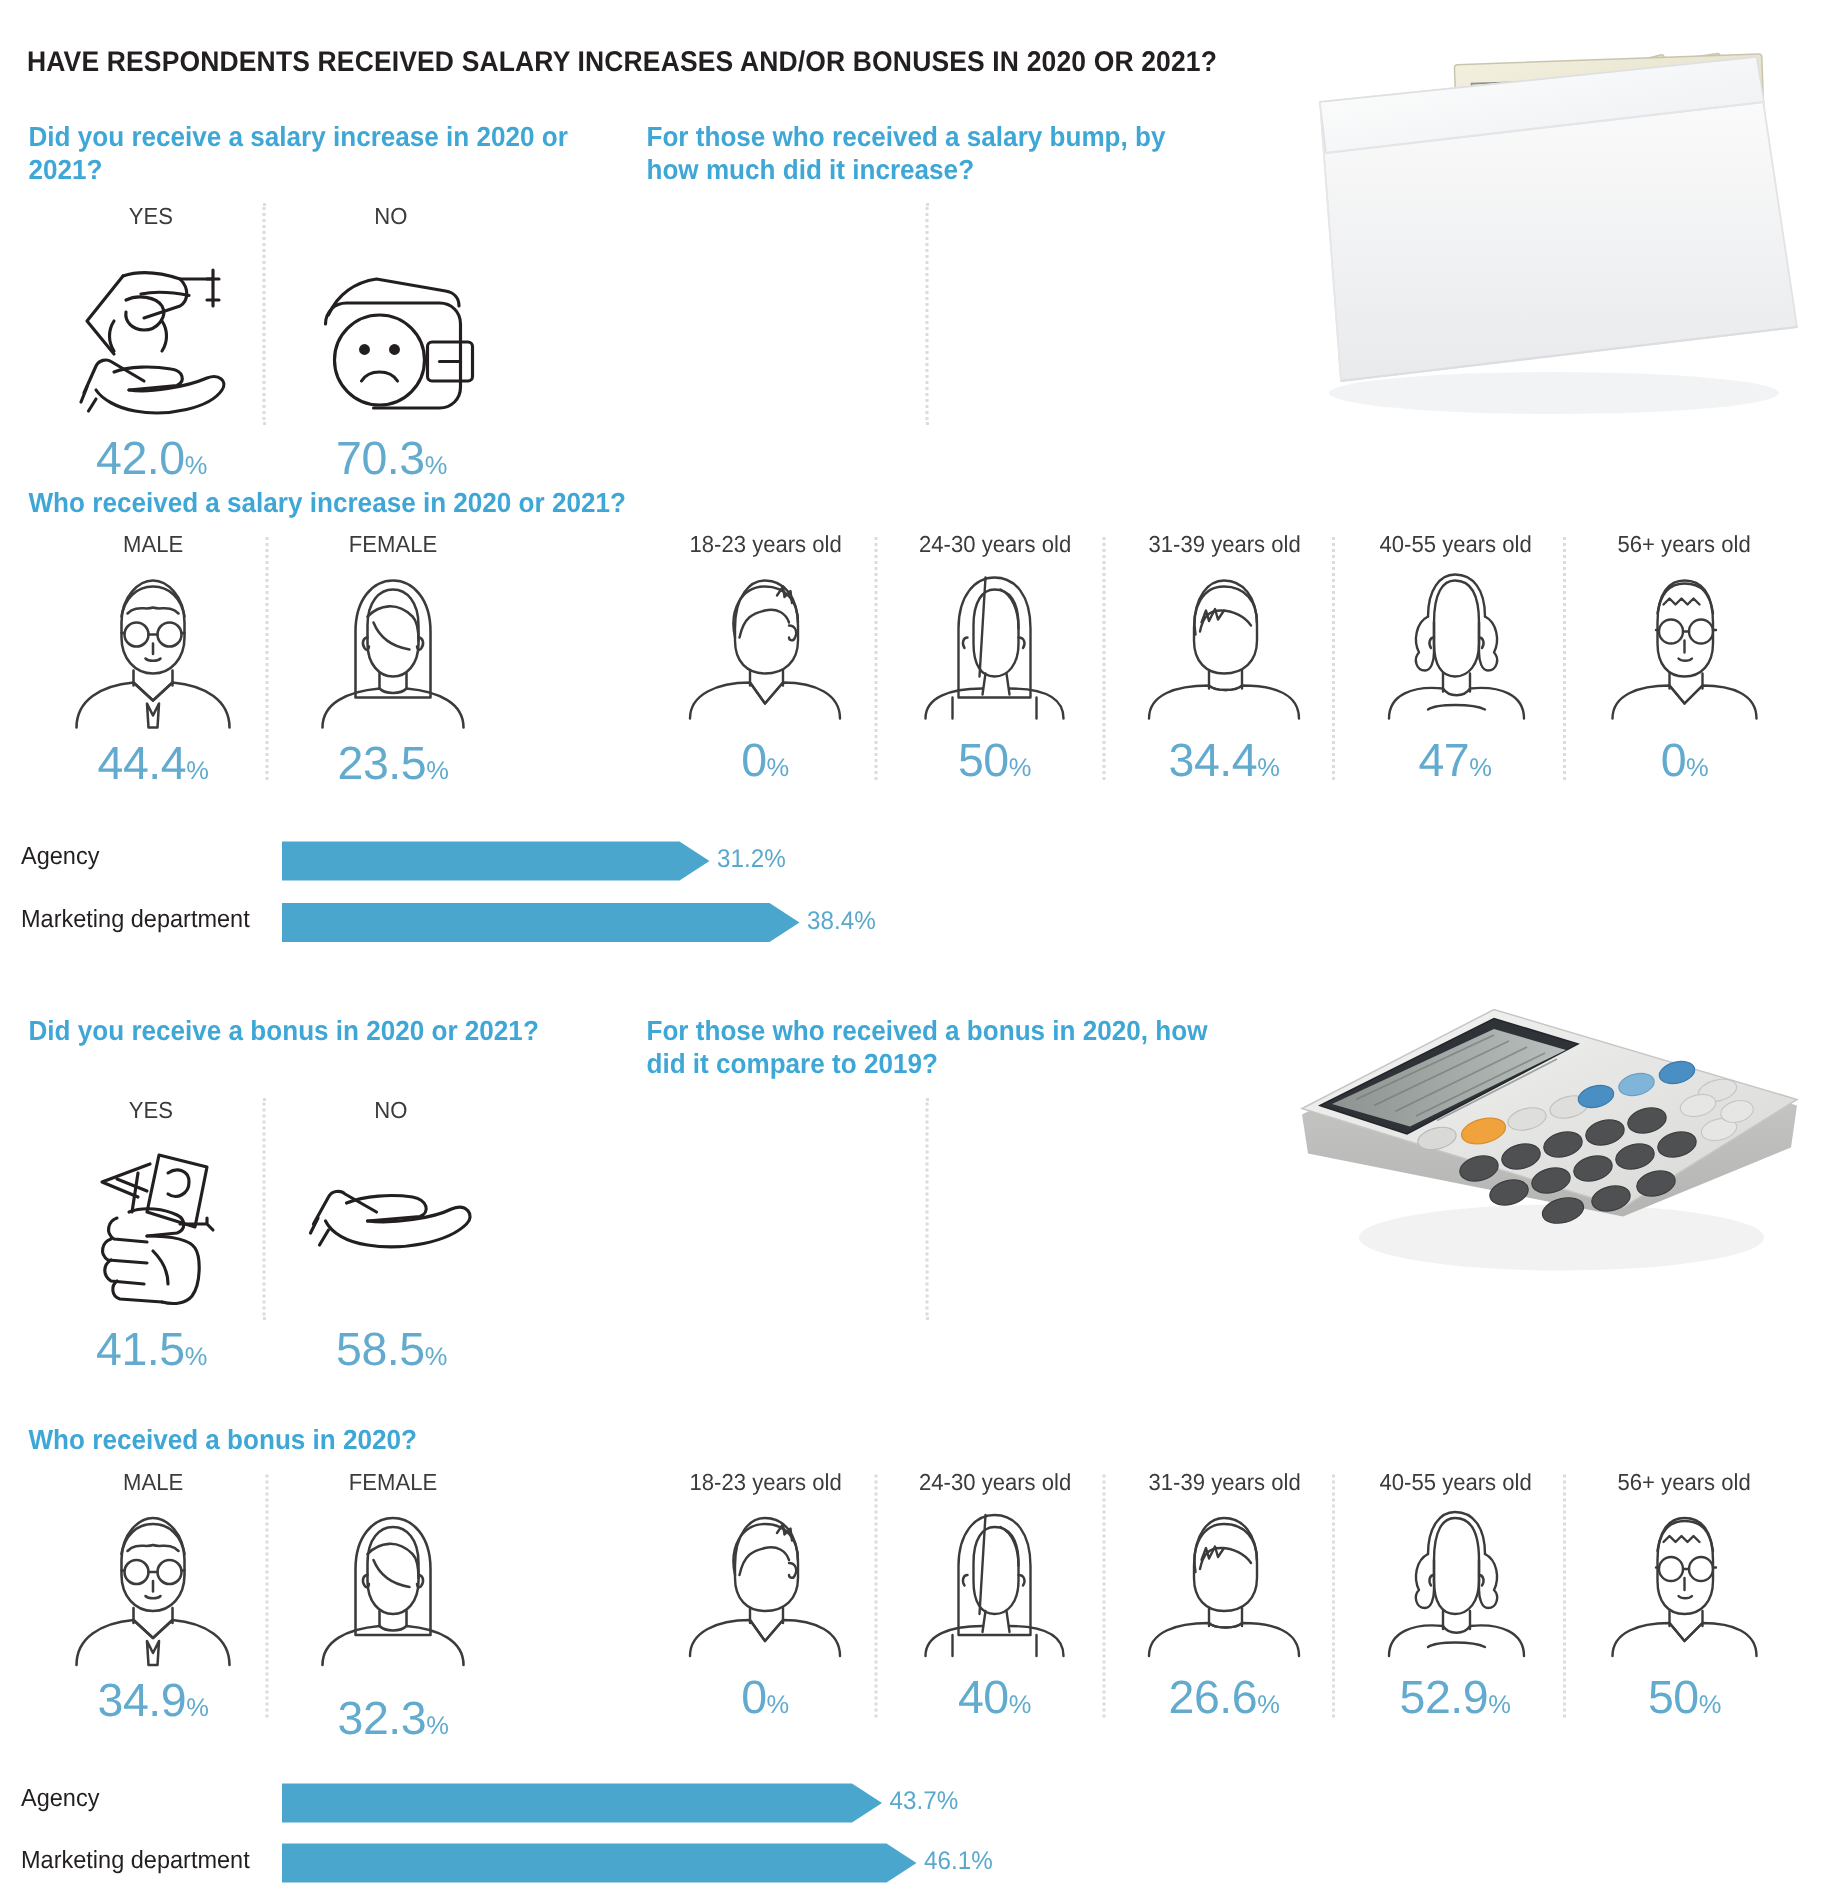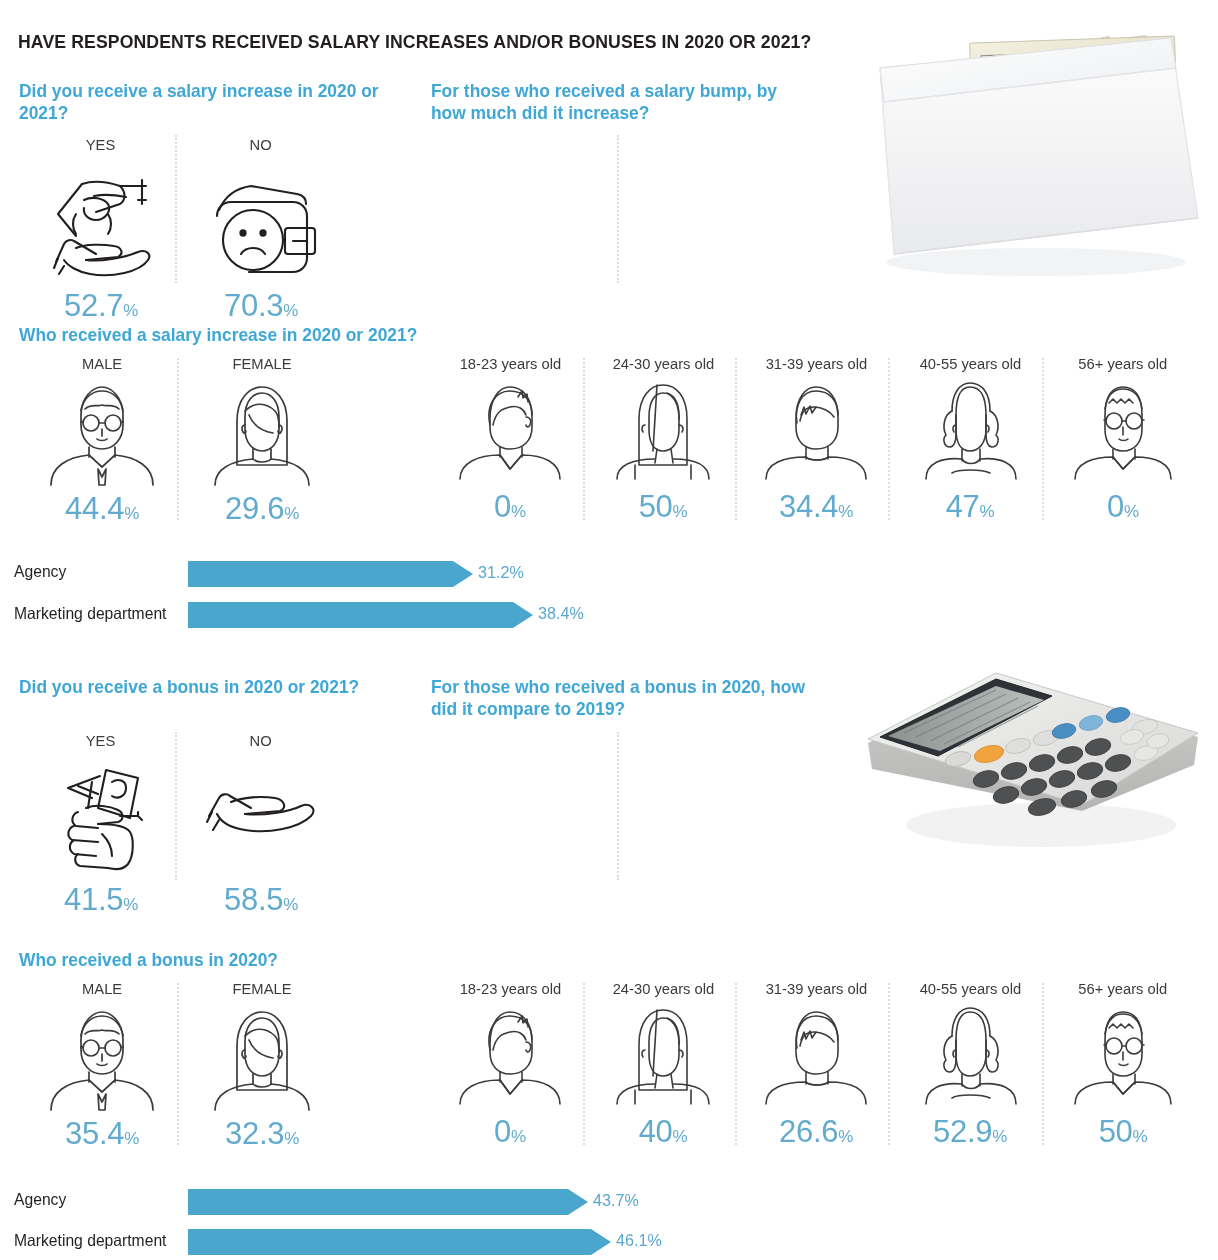--- a/index.html
+++ b/index.html
@@ -136,21 +136,21 @@
         <path d="M34 44 C30 50 30 58 34 64"></path>
         <path d="M66 44 C70 50 70 58 66 64"></path>
 
         <path d="M14 92 L22 74 C24 70 29 69 32 71 L54 84"></path>
         <path d="M34 78 C44 74 60 74 72 76 C80 77 82 84 76 87 L44 90"></path>
         <path d="M44 90 C58 92 82 88 96 82 C104 79 110 84 106 90 C98 102 70 108 48 104 C36 102 26 96 22 90"></path>
         <path d="M16 88 L12 98 M22 96 L17 104"></path>
       </svg>
     </div>
     <div class="pct" style="margin-top:6px;">
-      <span>52.7</span><span class="sign">%</span>
+      <span>42.0</span><span class="sign">%</span>
     </div>
   </div>
 
   <div class="cell" style="left:186px;top:136px;width:150px;">
     <div class="col-label">NO</div>
     <div class="icon-wrap" style="height:120px;margin-top:8px;">
       <svg width="120" height="112" viewBox="0 0 120 112" stroke="#231f20" stroke-width="2.1" fill="none" stroke-linecap="round" stroke-linejoin="round">
         <path d="M16 46 C16 38 22 32 30 32 L92 32 C100 32 106 38 106 46 L106 88 C106 96 100 102 92 102 L48 102"></path>
         <path d="M18 40 C24 26 36 18 50 16 L96 24 C102 25 105 29 105 34"></path>
         <rect x="84" y="58" width="30" height="26" rx="3"></rect>
@@ -202,21 +202,21 @@
         <path d="M44 36 C44 20 52 12 61 12 C70 12 78 20 78 36 L78 48 C78 62 70 70 61 70 C52 70 44 62 44 48 Z"></path>
         <path d="M44 30 C52 22 64 20 74 30 C78 34 78 42 78 46"></path>
         <path d="M48 34 C52 44 60 50 72 52"></path>
         <path d="M44 44 C41 44 40 48 42 51 C43 53 45 52 45 50"></path>
         <path d="M78 44 C81 44 82 48 80 51 C79 53 77 52 77 50"></path>
         <path d="M52 68 L52 78 M70 68 L70 78"></path>
         <path d="M14 104 C14 88 30 80 52 78 C56 82 66 82 70 78 C92 80 108 88 108 104"></path>
       </svg>
     </div>
     <div class="pct" style="margin-top:4px;">
-      <span>29.6</span><span class="sign">%</span>
+      <span>23.5</span><span class="sign">%</span>
     </div>
   </div>
 
   <div class="vdiv" style="left:583px;top:358px;height:162px;"></div>
   <div class="vdiv" style="left:735px;top:358px;height:162px;"></div>
   <div class="vdiv" style="left:888px;top:358px;height:162px;"></div>
   <div class="vdiv" style="left:1042px;top:358px;height:162px;"></div>
 
   <div class="cell" style="left:437px;top:355px;width:146px;">
     <div class="col-label">18-23 years old</div>
@@ -467,39 +467,39 @@
           <circle cx="72" cy="42" r="8"></circle>
         <path d="M58 42 L64 42 M40 41 L42 41 M80 41 L82 41"></path>
         <path d="M61 48 L61 55 M56 58 C58 60 64 60 66 58"></path>
         <path d="M48 66 L48 76 M74 66 L74 76"></path>
         <path d="M48 74 L61 86 L74 74"></path>
         <path d="M10 104 C10 86 26 76 48 74 L61 86 L74 74 C96 76 112 86 112 104"></path>
         <path d="M57 88 L61 96 L65 88 L64 104 L58 104 Z"></path>
       </svg>
     </div>
     <div class="pct" style="margin-top:4px;">
-      <span>35.4</span><span class="sign">%</span>
+      <span>34.9</span><span class="sign">%</span>
     </div>
   </div>
 
   <div class="cell" style="left:188px;top:980px;width:148px;">
     <div class="col-label">FEMALE</div>
     <div class="icon-wrap" style="height:108px;margin-top:6px;">
       <svg width="122" height="106" viewBox="0 0 122 106" stroke="#3b3b3b" stroke-width="1.7" fill="none" stroke-linecap="round" stroke-linejoin="round">
         <path d="M36 40 C36 18 48 6 61 6 C74 6 86 18 86 40 L86 84 L36 84 Z"></path>
         <path d="M44 36 C44 20 52 12 61 12 C70 12 78 20 78 36 L78 48 C78 62 70 70 61 70 C52 70 44 62 44 48 Z"></path>
         <path d="M44 30 C52 22 64 20 74 30 C78 34 78 42 78 46"></path>
         <path d="M48 34 C52 44 60 50 72 52"></path>
         <path d="M44 44 C41 44 40 48 42 51 C43 53 45 52 45 50"></path>
         <path d="M78 44 C81 44 82 48 80 51 C79 53 77 52 77 50"></path>
         <path d="M52 68 L52 78 M70 68 L70 78"></path>
         <path d="M14 104 C14 88 30 80 52 78 C56 82 66 82 70 78 C92 80 108 88 108 104"></path>
       </svg>
     </div>
-    <div class="pct" style="margin-top:4px;">
+    <div class="pct" style="margin-top:16px;">
       <span>32.3</span><span class="sign">%</span>
     </div>
   </div>
 
   <div class="vdiv" style="left:583px;top:983px;height:162px;"></div>
   <div class="vdiv" style="left:735px;top:983px;height:162px;"></div>
   <div class="vdiv" style="left:888px;top:983px;height:162px;"></div>
   <div class="vdiv" style="left:1042px;top:983px;height:162px;"></div>
 
   <div class="cell" style="left:437px;top:980px;width:146px;">

